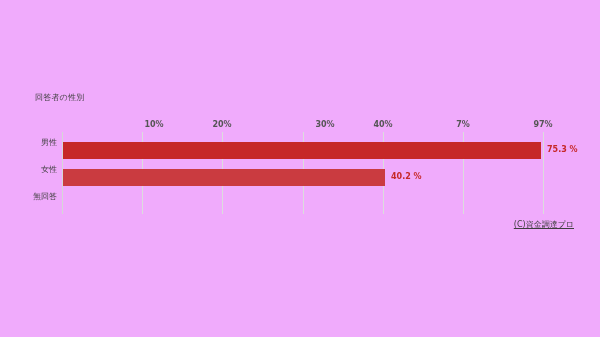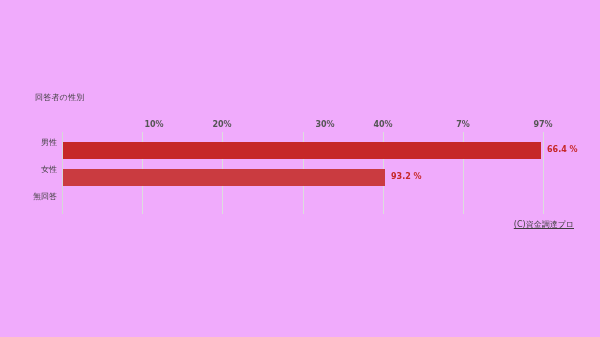--- a/index.html
+++ b/index.html
@@ -160,21 +160,21 @@
     <div class="gridline" style="left:160px;"></div>
     <div class="gridline" style="left:241px;"></div>
     <div class="gridline" style="left:321px;"></div>
     <div class="gridline" style="left:401px;"></div>
     <div class="gridline" style="left:481px;"></div>
 
     <div class="bar" id="bar-male" style="top:10px; width:478px; background:#C62828;"></div>
 
     <div class="bar" id="bar-female" style="top:37px; width:322px; background:#CA3B40;"></div>
 
-    <span class="bar-value-label" style="left:485px; top:13px;">66.4 %</span>
+    <span class="bar-value-label" style="left:485px; top:13px;">75.3 %</span>
 
-    <span class="bar-value-label" style="left:329px; top:40px;">93.2 %</span>
+    <span class="bar-value-label" style="left:329px; top:40px;">40.2 %</span>
 
   </div>
 
   <div id="credit">(C)資金調達プロ</div>
 
 </div>
 
 </body></html>

